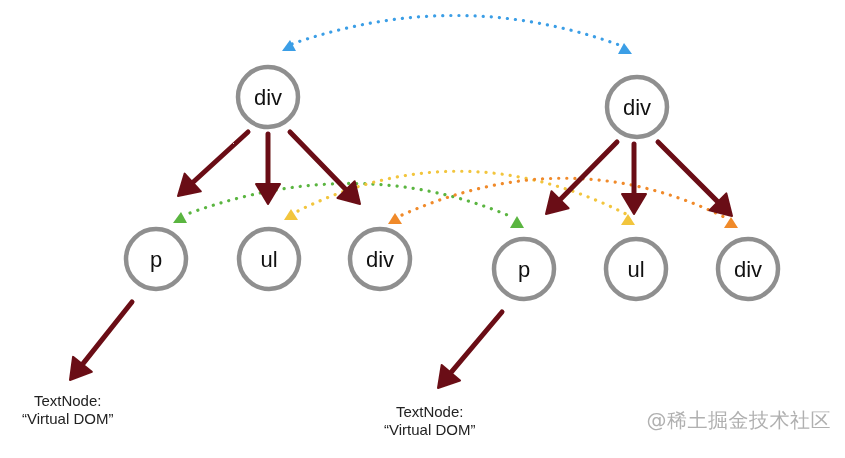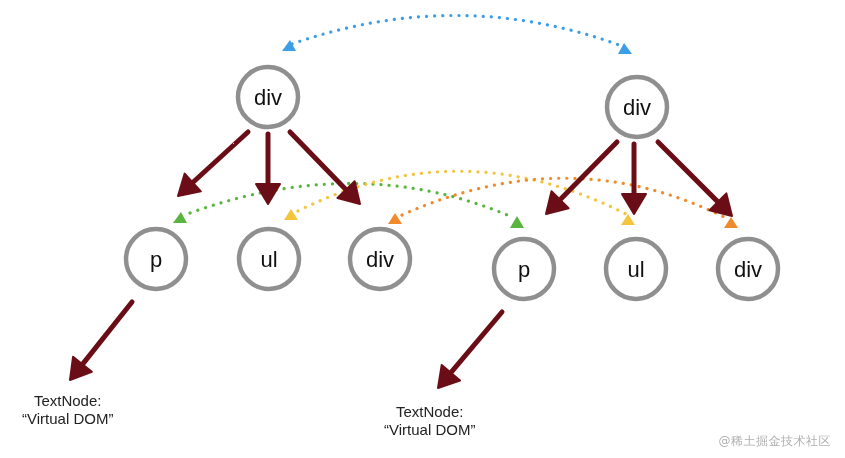--- a/index.html
+++ b/index.html
@@ -7,21 +7,21 @@
          font-family: "Liberation Sans", sans-serif; }
   svg#diagram { position: absolute; left: 0; top: 0; }
   .node-circle { fill: #ffffff; stroke: #8f8f8f; stroke-width: 4.5; }
   .node-label { font-family: "Liberation Sans", sans-serif; font-size: 22px; fill: #111111;
                 text-anchor: middle; dominant-baseline: central; }
   .tree-edge { stroke: #6b0f14; stroke-width: 5; stroke-linecap: round; fill: none; }
   .tree-head { fill: #6b0f14; stroke: #6b0f14; stroke-width: 2; stroke-linejoin: round; }
   .arc { fill: none; stroke-width: 3.2; stroke-linecap: round; stroke-dasharray: 0.1 8; }
   .textnode { position: absolute; font-family: "Liberation Sans", sans-serif; font-size: 15px;
               color: #222222; text-align: center; line-height: 18px; white-space: nowrap; }
-  .watermark { position: absolute; right: 14px; bottom: 8px; font-size: 12px; color: #b0b0b0;
+  .watermark { position: absolute; right: 14px; bottom: 24px; font-size: 20px; color: #b0b0b0;
                font-family: "DejaVu Sans", sans-serif; letter-spacing: 0.5px; }
 </style>
 </head>
 <body>
 
 <svg id="diagram" width="845" height="458" viewBox="0 0 845 458">
   <defs>
     <filter id="rough" x="-10%" y="-10%" width="120%" height="120%">
       <feTurbulence type="fractalNoise" baseFrequency="0.9" numOctaves="1" result="n"></feTurbulence>
       <feDisplacementMap in="SourceGraphic" in2="n" scale="1.6"></feDisplacementMap>

